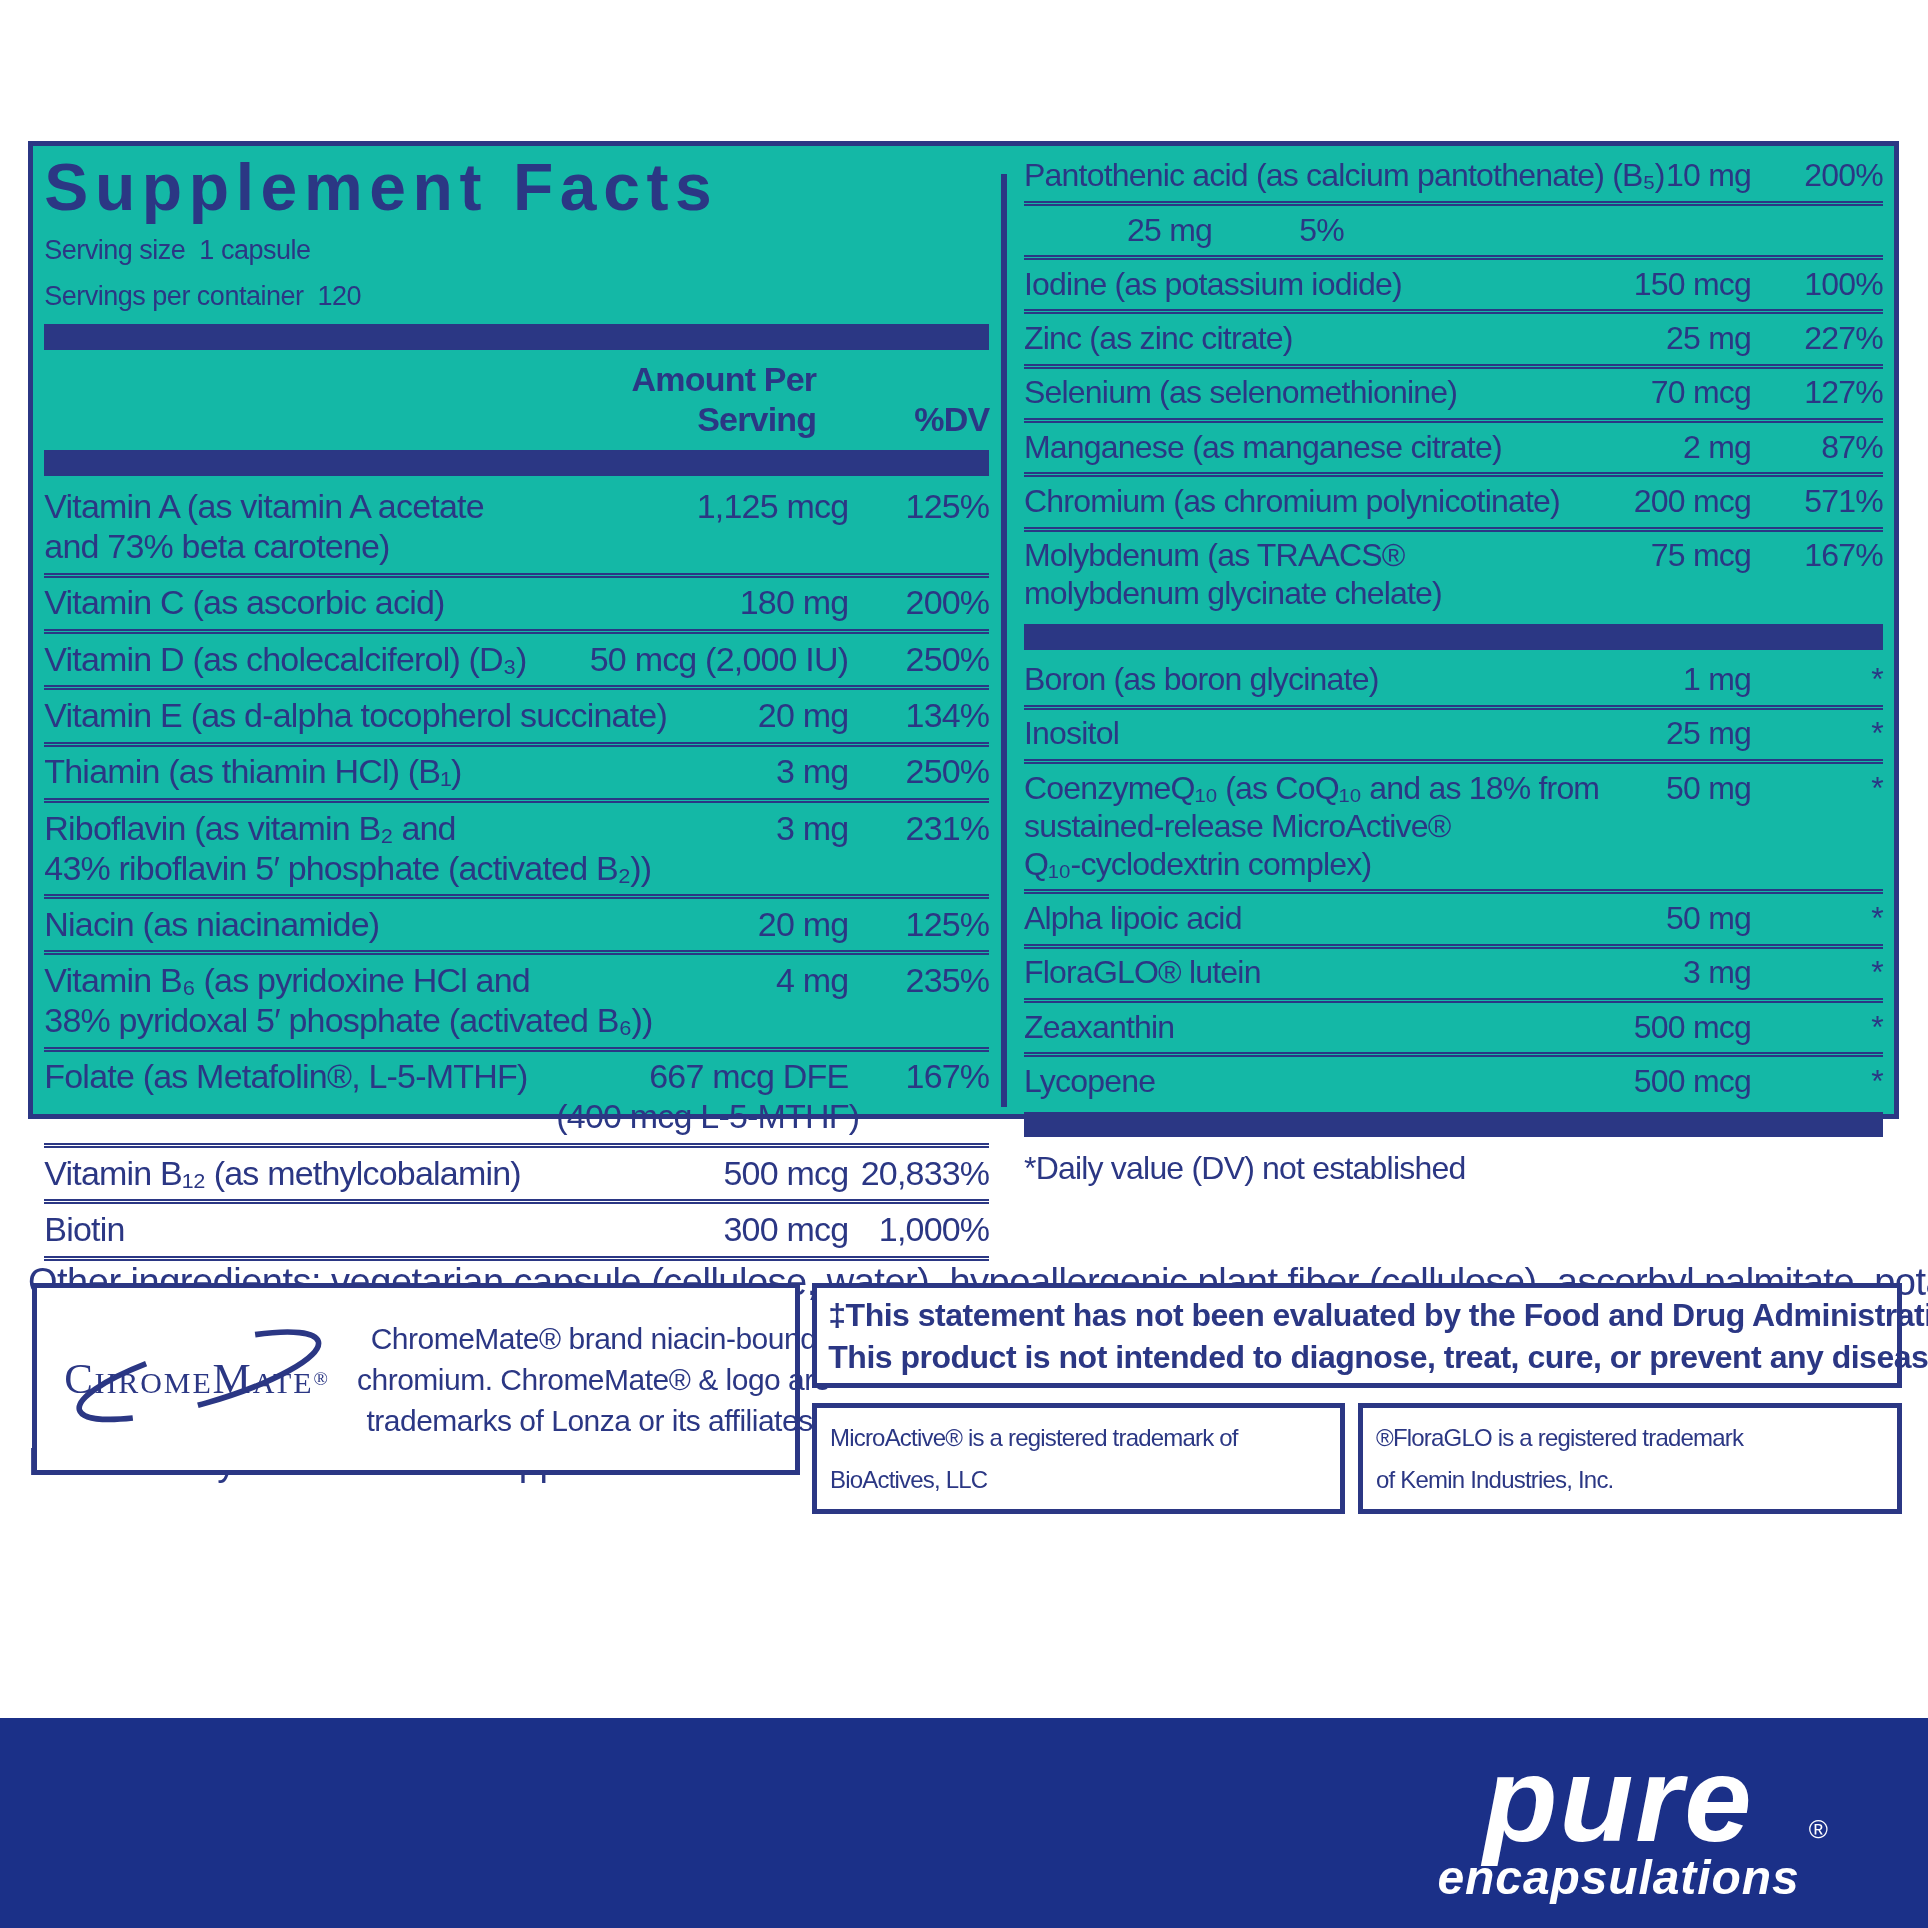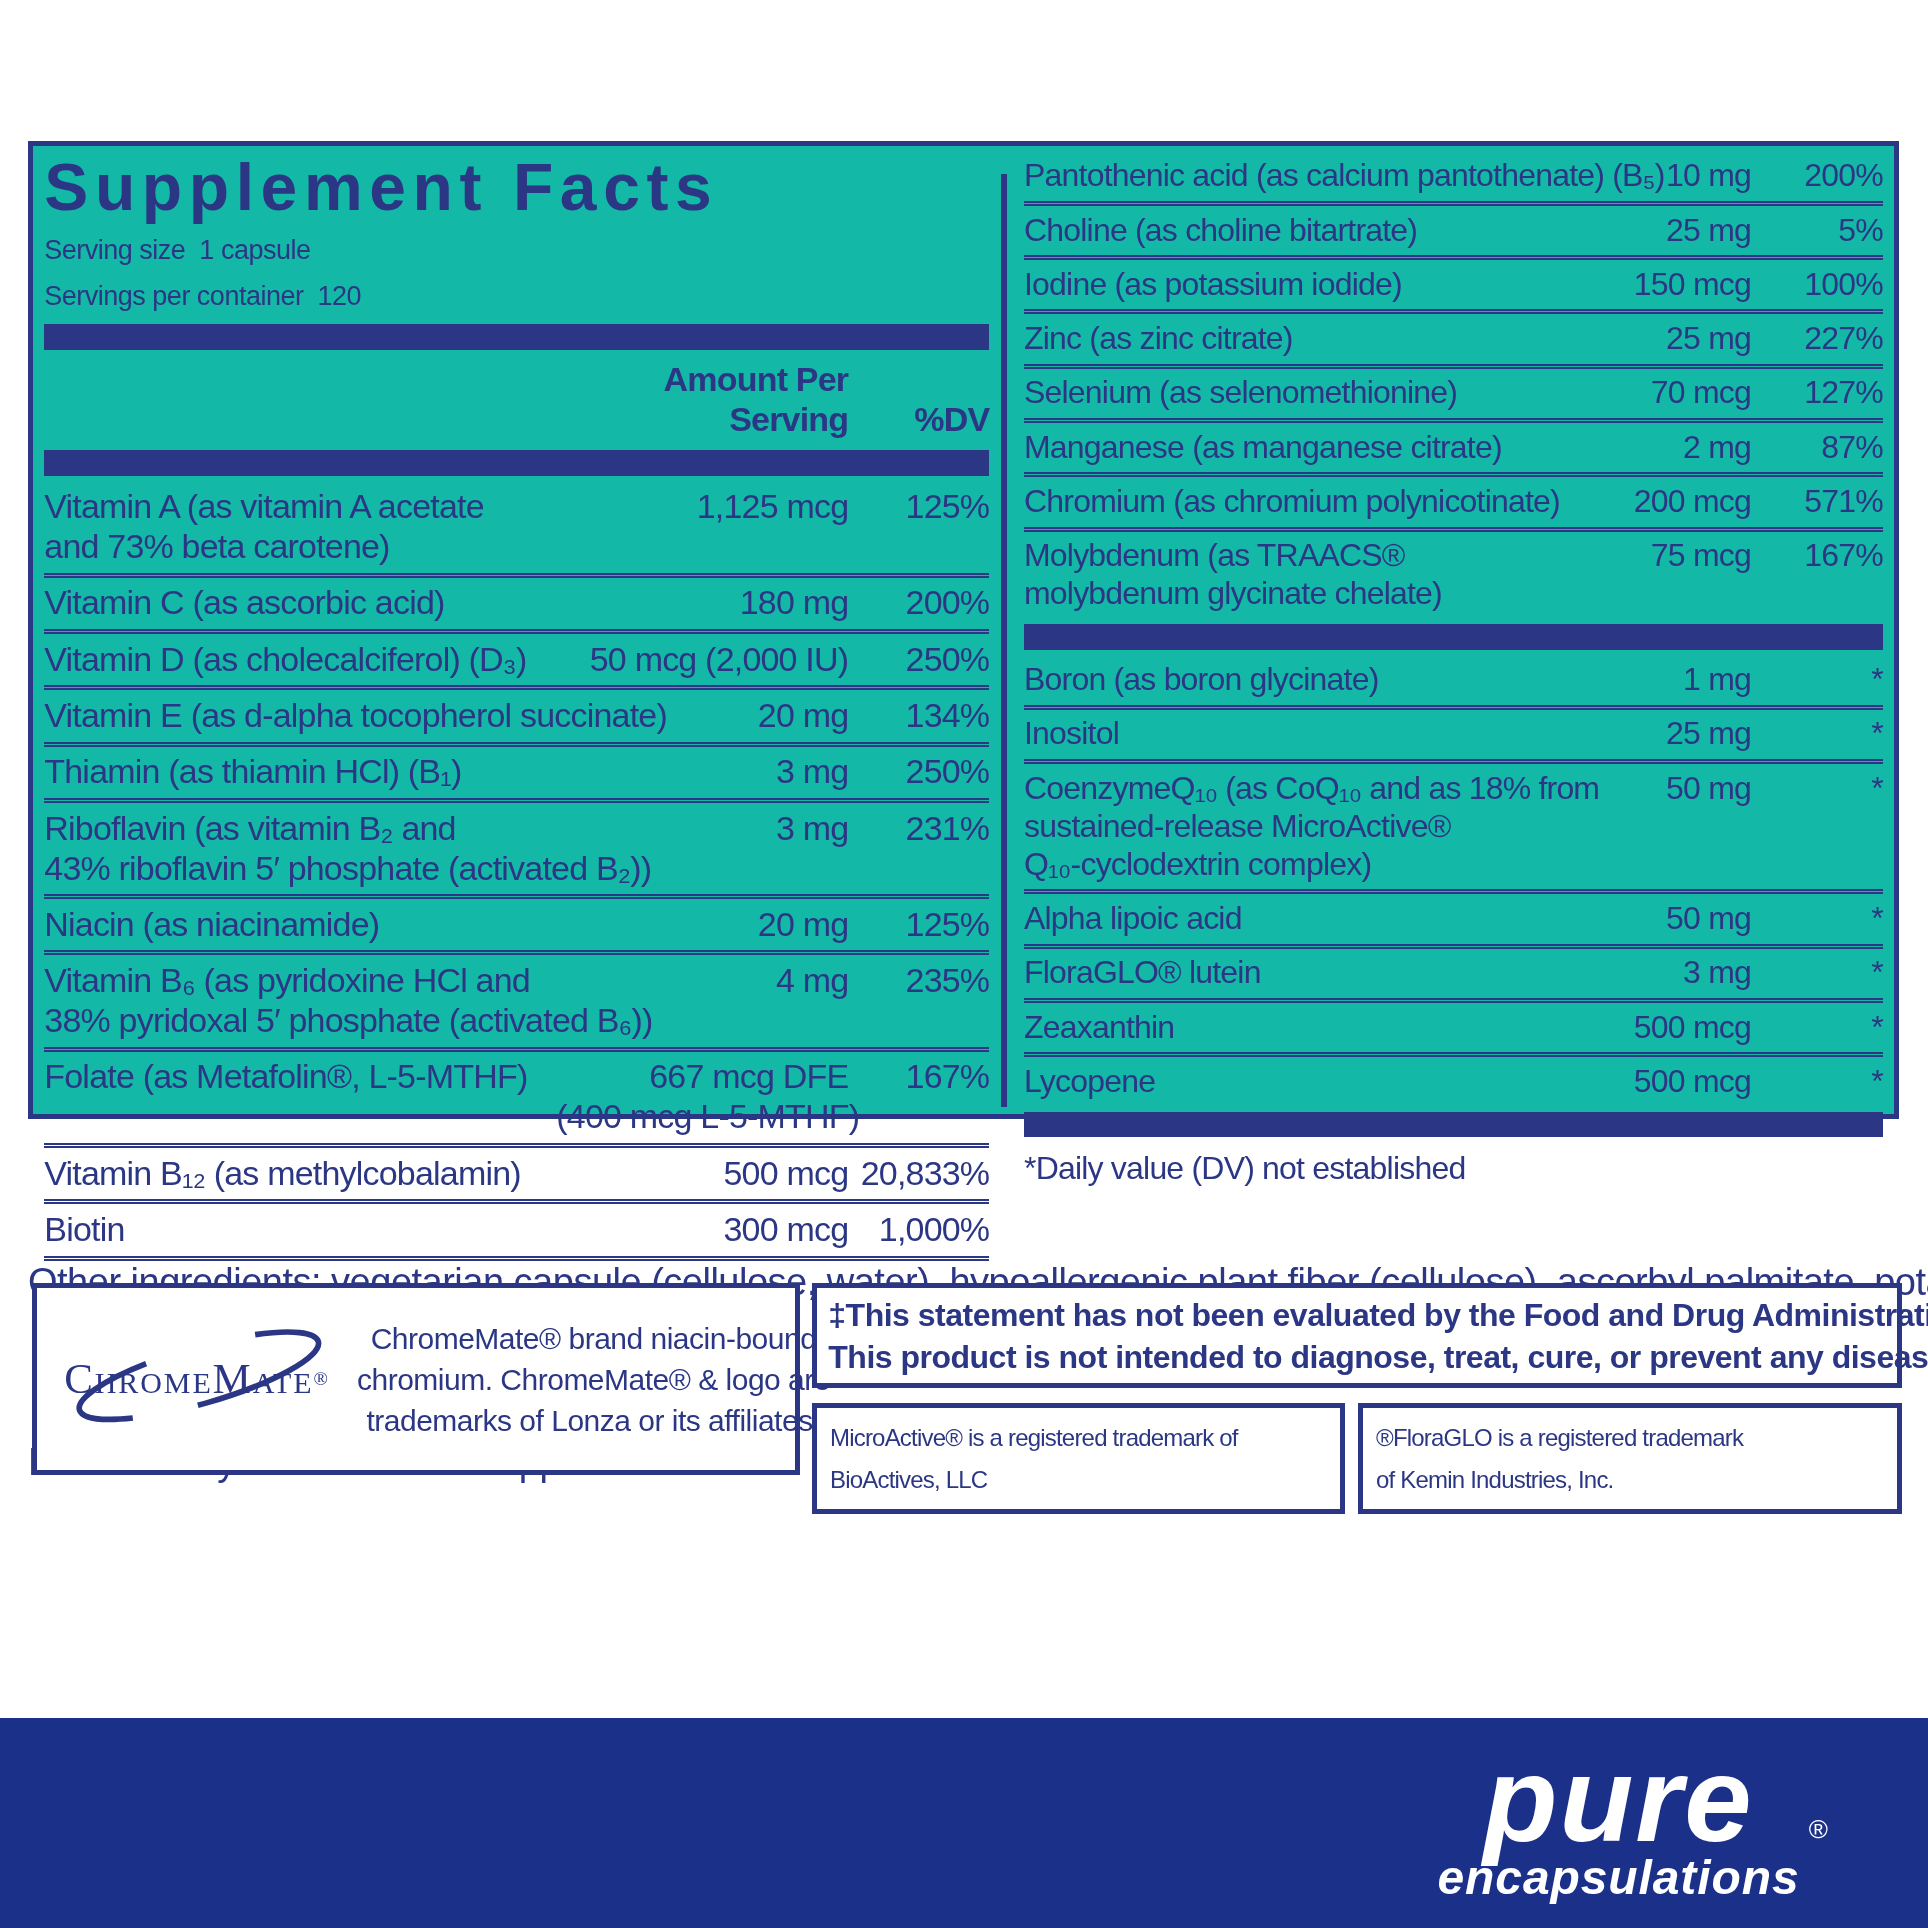--- a/index.html
+++ b/index.html
@@ -21,21 +21,21 @@
   .cell-amt{flex:0 0 auto;text-align:right;white-space:pre;}
   .cell-dv{flex:0 0 auto;text-align:right;white-space:pre;}
   #leftcol .cell-amt,#leftcol .hdr-amt{width:292px;}
   #leftcol .cell-dv,#leftcol .hdr-dv{width:141px;}
   #rightcol .cell-amt{width:188px;}
   #rightcol .cell-dv{width:132px;}
   .hdr-amt,.hdr-dv{text-align:right;}
   .hdr-spacer{flex:1 1 0;}
   #leftcol{font-size:34px;line-height:40px;letter-spacing:-0.8px;}
   #rightcol{font-size:32px;line-height:38px;letter-spacing:-0.8px;padding-top:5.6px;}
-  #leftcol .hdr-row{font-size:34px;}
+  #leftcol .hdr-row{font-size:34px;gap:32px;}
   .rows-group .row:last-child{border-bottom:none;}
   .footnote-row{padding:5.6px 0;font-size:32px;}
   
   #other-ingredients{position:absolute;left:28px;top:1132px;width:1893px;
         font-size:38px;line-height:60px;letter-spacing:-0.5px;white-space:pre;}
   
   .infobox{position:absolute;border:5.6px solid #2b3784;background:#fff;box-sizing:border-box;}
   #chromemate-box{left:32px;top:1283px;width:768px;height:192px;display:flex;align-items:center;}
   #chromemate-logo{position:relative;width:320px;height:113px;flex:0 0 auto;}
   #chromemate-logo .cm-text{position:absolute;left:7.5px;top:32px;width:305px;text-align:center;
@@ -152,21 +152,20 @@
     <div class="col" id="rightcol">
       <div class="rows-group">
 
           <div class="row">
             <div class="cell-name">Pantothenic acid (as calcium pantothenate) (B₅)</div>
             <div class="cell-amt">10 mg</div>
             <div class="cell-dv">200%</div>
           </div>
 
           <div class="row">
-            <div class="cell-name">Choline (as choline bitartrate)</div>
             <div class="cell-amt">25 mg</div>
             <div class="cell-dv">5%</div>
           </div>
 
           <div class="row">
             <div class="cell-name">Iodine (as potassium iodide)</div>
             <div class="cell-amt">150 mcg</div>
             <div class="cell-dv">100%</div>
           </div>
 

